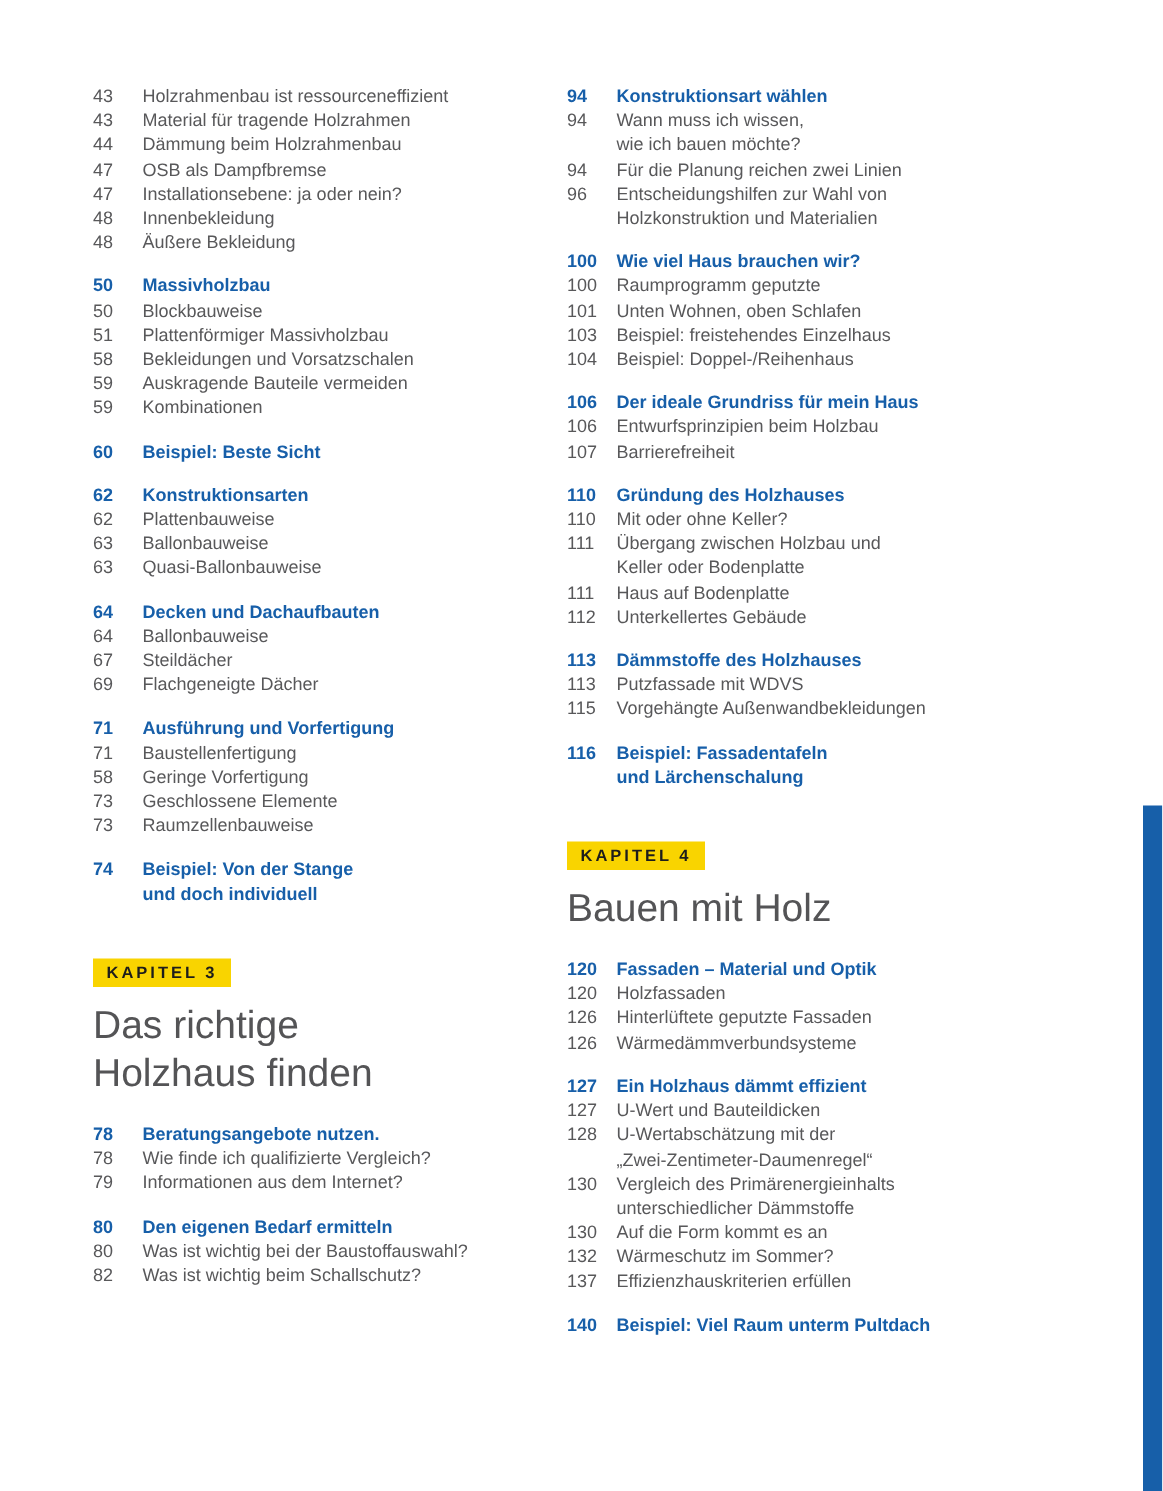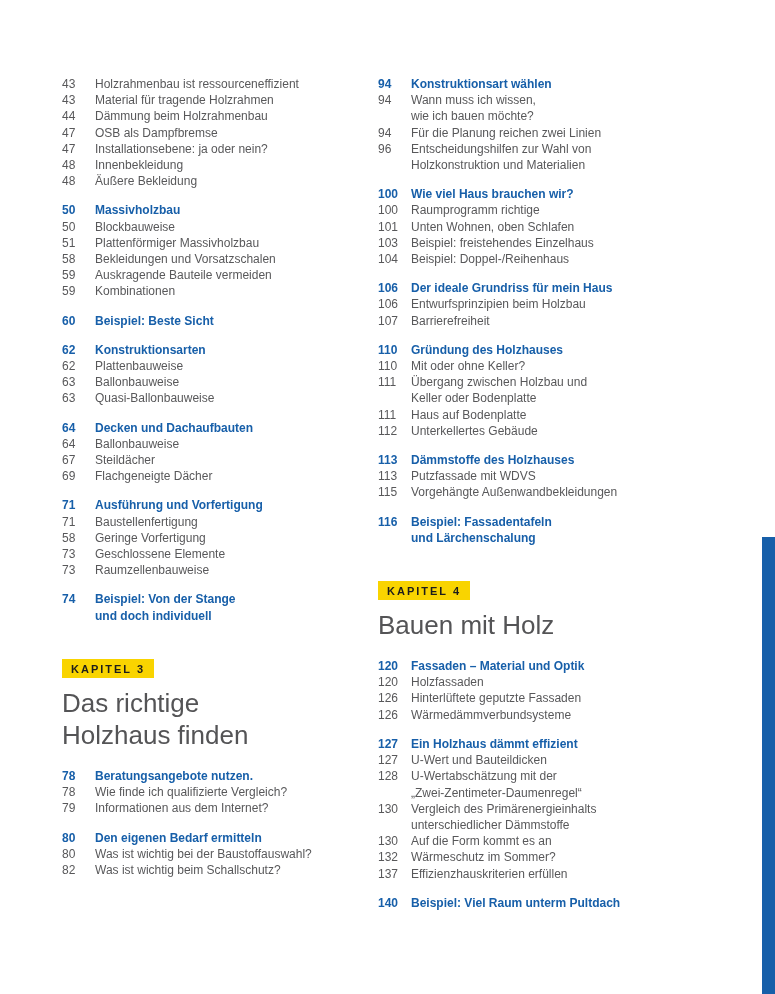--- a/index.html
+++ b/index.html
@@ -10,21 +10,21 @@
   }
   *{margin:0;padding:0;box-sizing:border-box;}
   html,body{background:#ffffff;}
   body{font-family:"Liberation Sans","DejaVu Sans",sans-serif;}
   .page{
     position:relative;
     width:775px;height:994px;
     background:#ffffff;
     overflow:hidden;
   }
-  .column{position:absolute;top:76px;}
+  .column{position:absolute;top:56px;}
   #left-col{left:62px;width:310px;}
   #right-col{left:378px;width:345px;}
   .group{margin-bottom:13px;}
   .entry{
     display:flex;
     font-size:12px;
     line-height:16.2px;
     color:var(--text-gray);
   }
   .entry .num{flex:0 0 33px;width:33px;}
@@ -323,21 +323,21 @@
       <div class="group">
         <div class="entry heading">
           <span class="num">100</span>
           <span class="label">
             <div>Wie viel Haus brauchen wir?</div>
           </span>
         </div>
         <div class="entry normal">
           <span class="num">100</span>
           <span class="label">
-            <div>Raumprogramm richtige</div>
+            <div>Raumprogramm geputzte</div>
           </span>
         </div>
         <div class="entry normal">
           <span class="num">101</span>
           <span class="label">
             <div>Unten Wohnen, oben Schlafen</div>
           </span>
         </div>
         <div class="entry normal">
           <span class="num">103</span>

